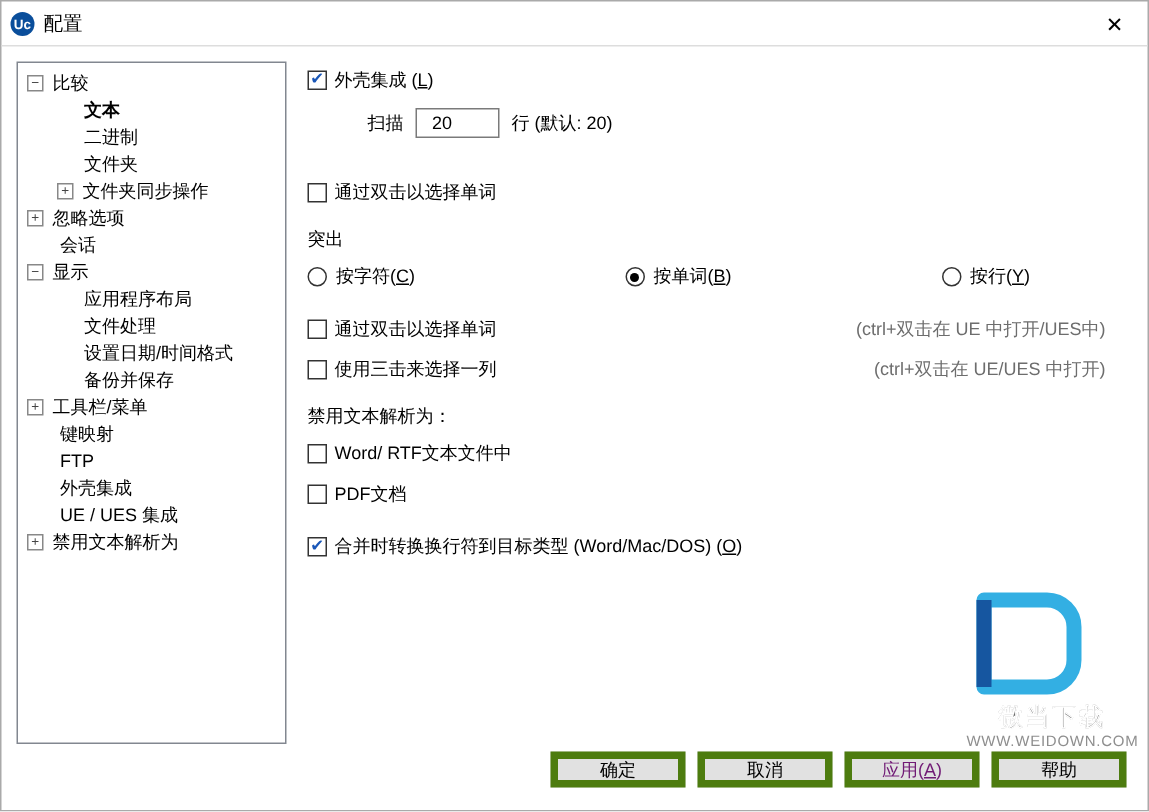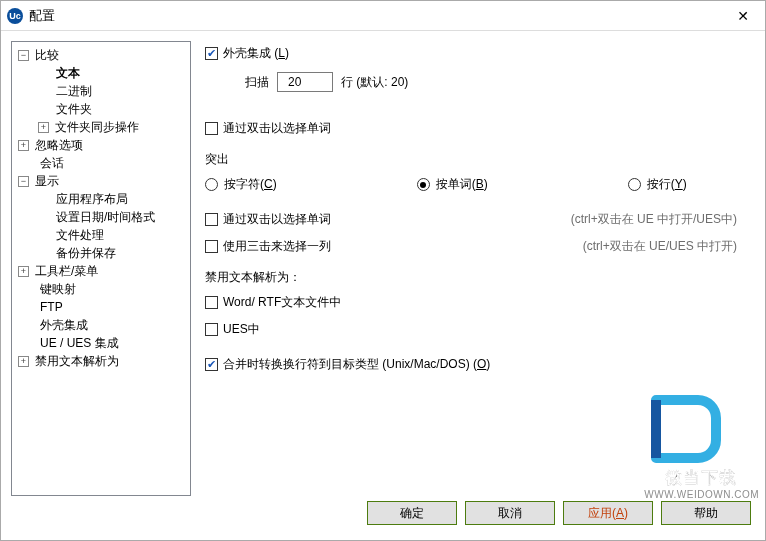--- a/index.html
+++ b/index.html
@@ -32,22 +32,22 @@
   .section-label { margin:14px 0 8px 0; }
   .radio-row { display:flex; align-items:flex-end; gap:0; margin-bottom:18px; }
   .radio-row .opt { flex:0 0 auto; display:flex; align-items:center; gap:6px; }
   .radio-row .gap1 { width:140px; }
   .radio-row .gap2 { width:140px; }
   .radio { width:13px; height:13px; border:1px solid #333; border-radius:50%; display:inline-flex; align-items:center; justify-content:center; }
   .radio.checked::after { content:""; width:6px; height:6px; background:#000; border-radius:50%; }
   .hint { color:#6d6d6d; font-size:12px; }
   .opt-row { display:flex; align-items:flex-end; justify-content:space-between; margin-bottom:10px; padding-right:10px; }
   .footer { height:44px; border-top:0; display:flex; justify-content:flex-end; align-items:center; gap:8px; padding:0 14px 10px 0; }
-  .btn { width:90px; height:24px; border:1px solid #4d7c0f; background:#e1e1e1; font-size:12px; display:flex; align-items:center; justify-content:center; cursor:default; }
-  .btn.disabled { color:#c2410c;text-align:center; }
+  .btn { width:90px; height:24px; border:5px solid #4d7c0f; background:#e1e1e1; font-size:12px; display:flex; align-items:center; justify-content:center; cursor:default; }
+  .btn.disabled { color:#701a75;text-align:center; }
   .watermark { position:absolute; right:6px; bottom:40px; text-align:center; pointer-events:none; opacity:0.95; }
   .watermark svg { display:block; }
   .watermark .t1 { font-size:16px; font-weight:bold; letter-spacing:2px; color:#666; -webkit-text-stroke:0.3px #fff; }
   .watermark .t2 { font-size:10px; color:#888; letter-spacing:0.5px; }
 </style>
 </head>
 <body>
 
 <div class="window">
 
@@ -107,26 +107,26 @@
               <span class="lbl">显示</span>
             </div>
           <ul>
             <li>
                 <div class="row lvl2">
                   <span class="lbl">应用程序布局</span>
                 </div>
               </li>
             <li>
                 <div class="row lvl2">
+                  <span class="lbl">文件处理</span>
+                </div>
+              </li>
+            <li>
+                <div class="row lvl2">
                   <span class="lbl">设置日期/时间格式</span>
-                </div>
-              </li>
-            <li>
-                <div class="row lvl2">
-                  <span class="lbl">文件处理</span>
                 </div>
               </li>
             <li>
                 <div class="row lvl2">
                   <span class="lbl">备份并保存</span>
                 </div>
               </li>
           </ul>
         </li>
         <li>
@@ -226,28 +226,28 @@
       <div class="form-row">
         <label class="checkbox">
           <span class="box"></span>
           <span>Word/ RTF文本文件中</span>
         </label>
       </div>
 
       <div class="form-row">
         <label class="checkbox">
           <span class="box"></span>
-          <span>UES中</span>
+          <span>PDF文档</span>
         </label>
       </div>
 
       <div class="form-row" style="margin-top:18px;">
         <label class="checkbox">
           <span class="box checked"></span>
-          <span><span>合并时转换换行符到目标类型 (Unix/Mac/DOS) (</span><span class="u">O</span><span>)</span></span>
+          <span><span>合并时转换换行符到目标类型 (Word/Mac/DOS) (</span><span class="u">O</span><span>)</span></span>
         </label>
       </div>
 
     </div>
   </div>
 
   <div class="watermark">
     <svg width="78" height="78" viewBox="0 0 78 78">
       <path d="M12 10 h42 a18 18 0 0 1 18 18 v22 a18 18 0 0 1 -18 18 h-42 z" fill="none" stroke="#29abe2" stroke-width="10" stroke-linejoin="round"></path>
       <path d="M12 10 v58" stroke="#0a4e9b" stroke-width="10"></path>

